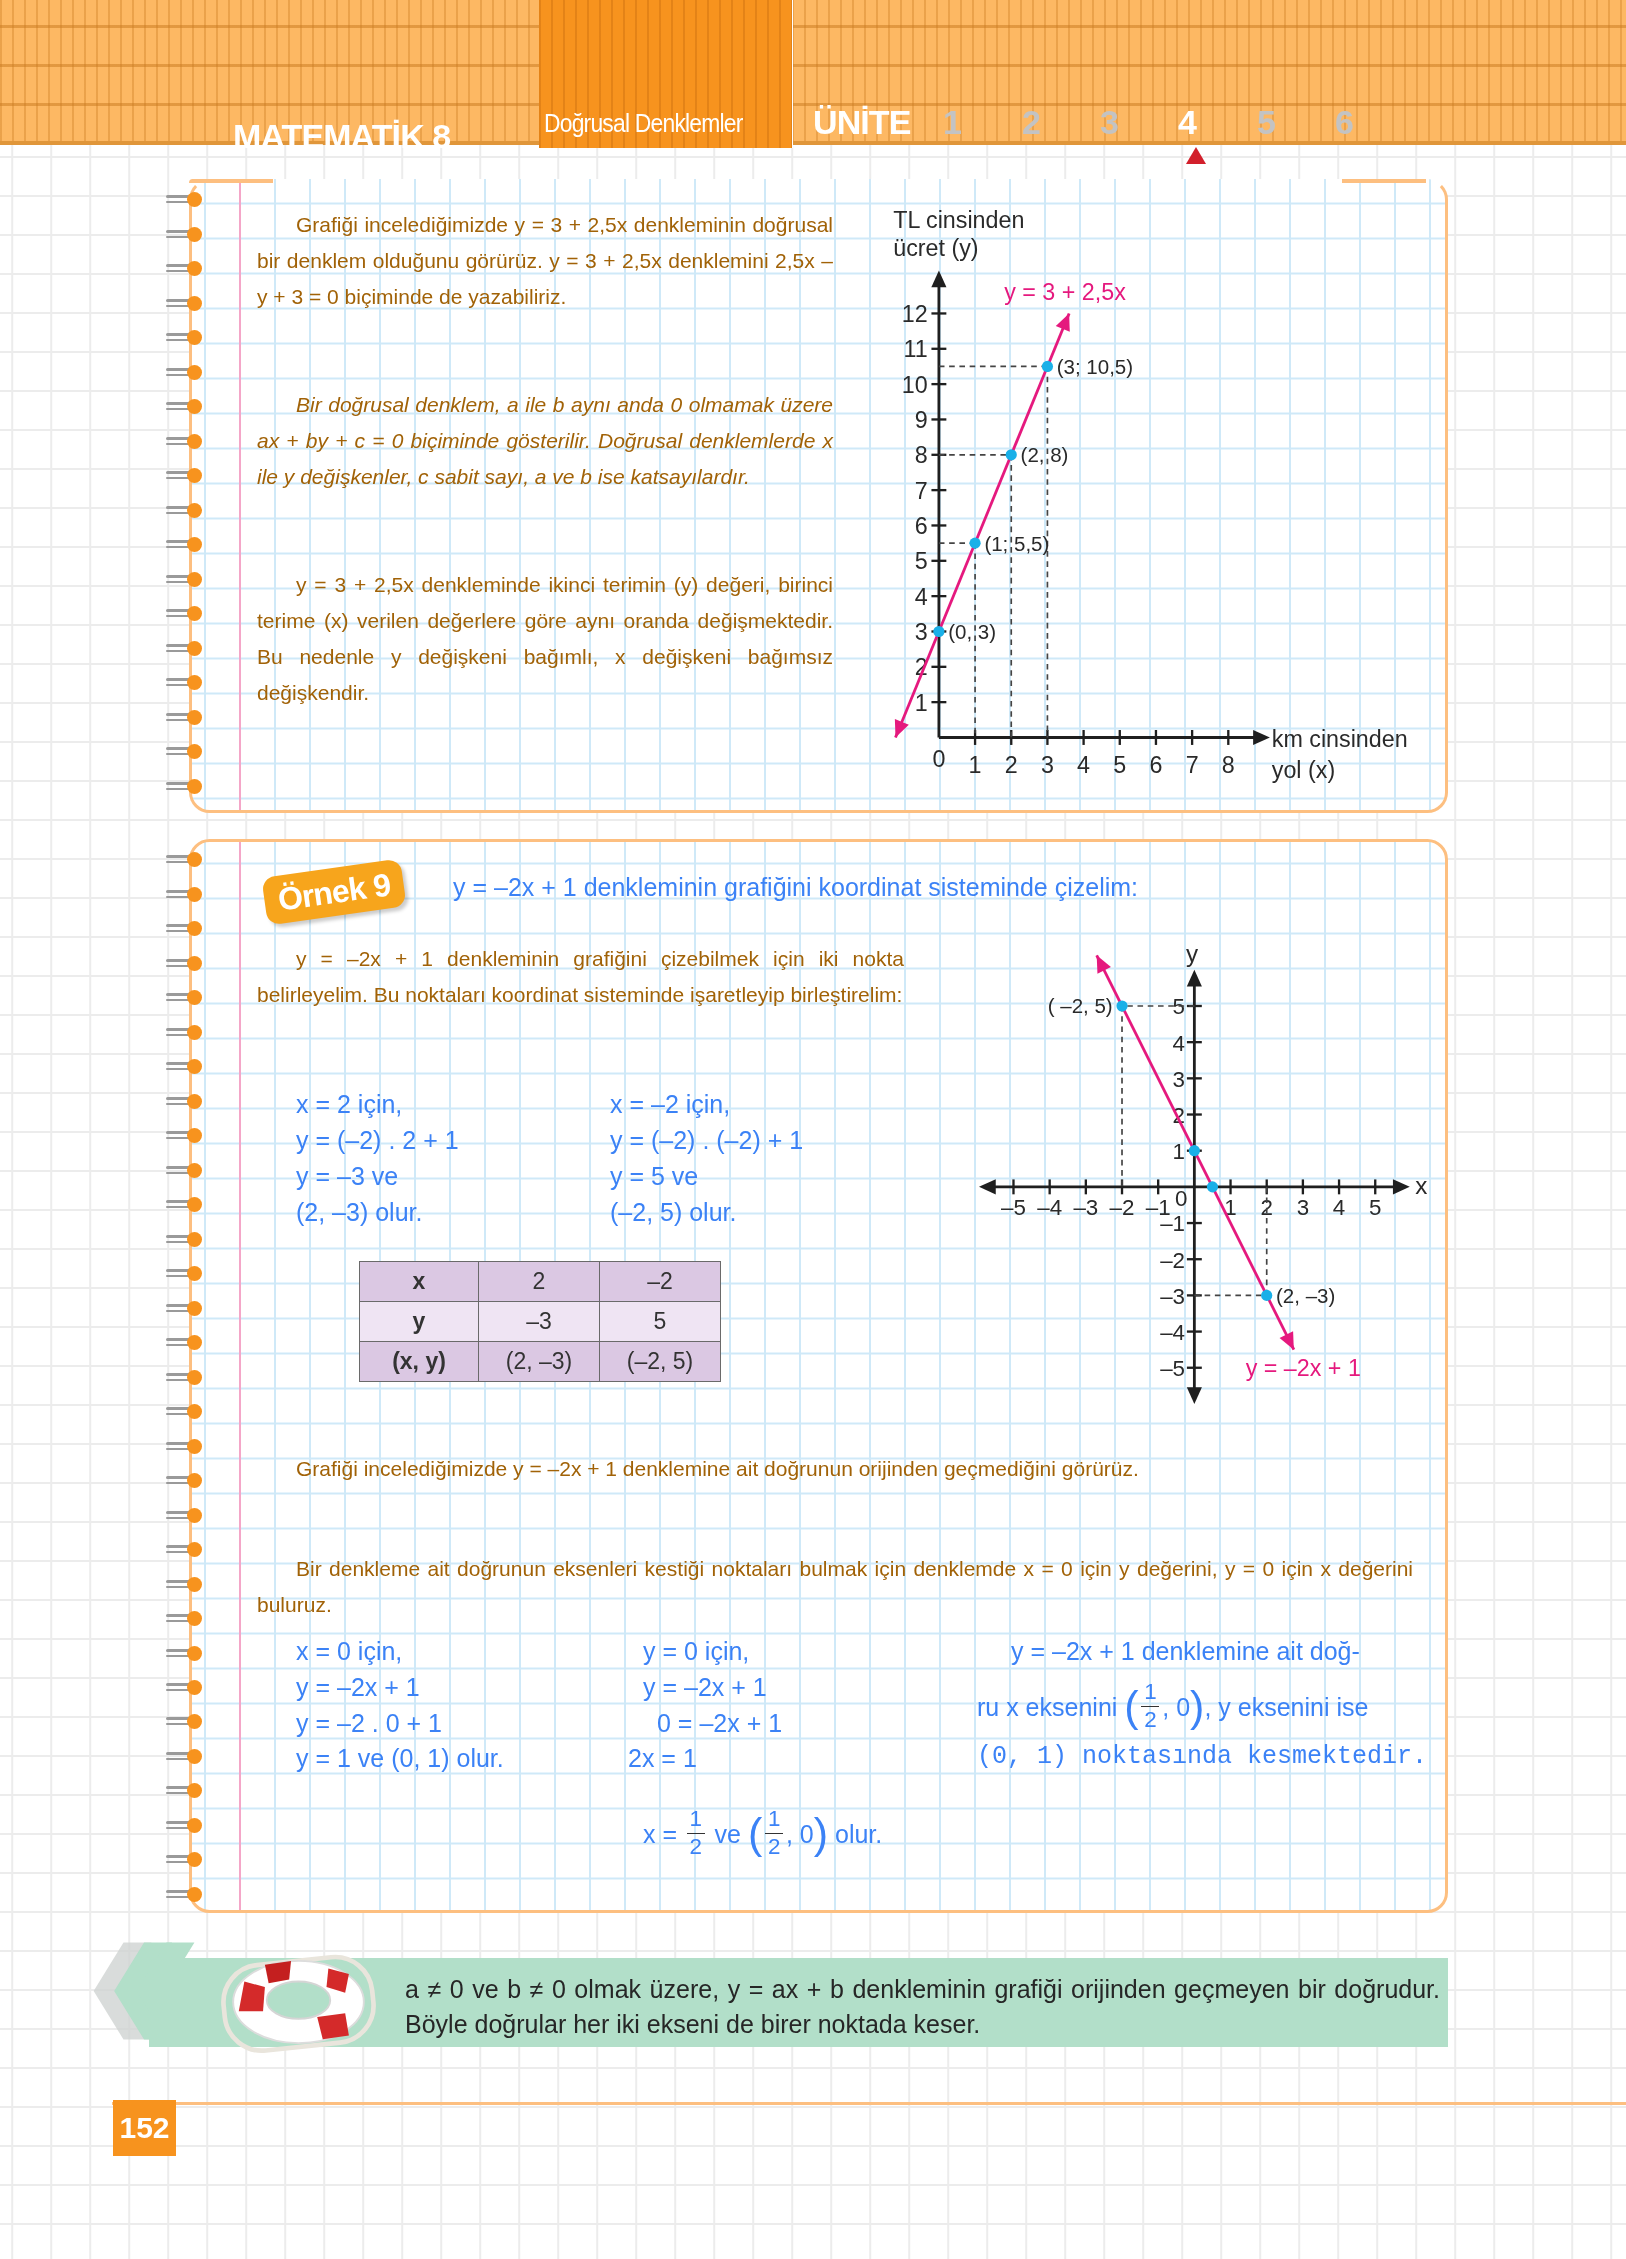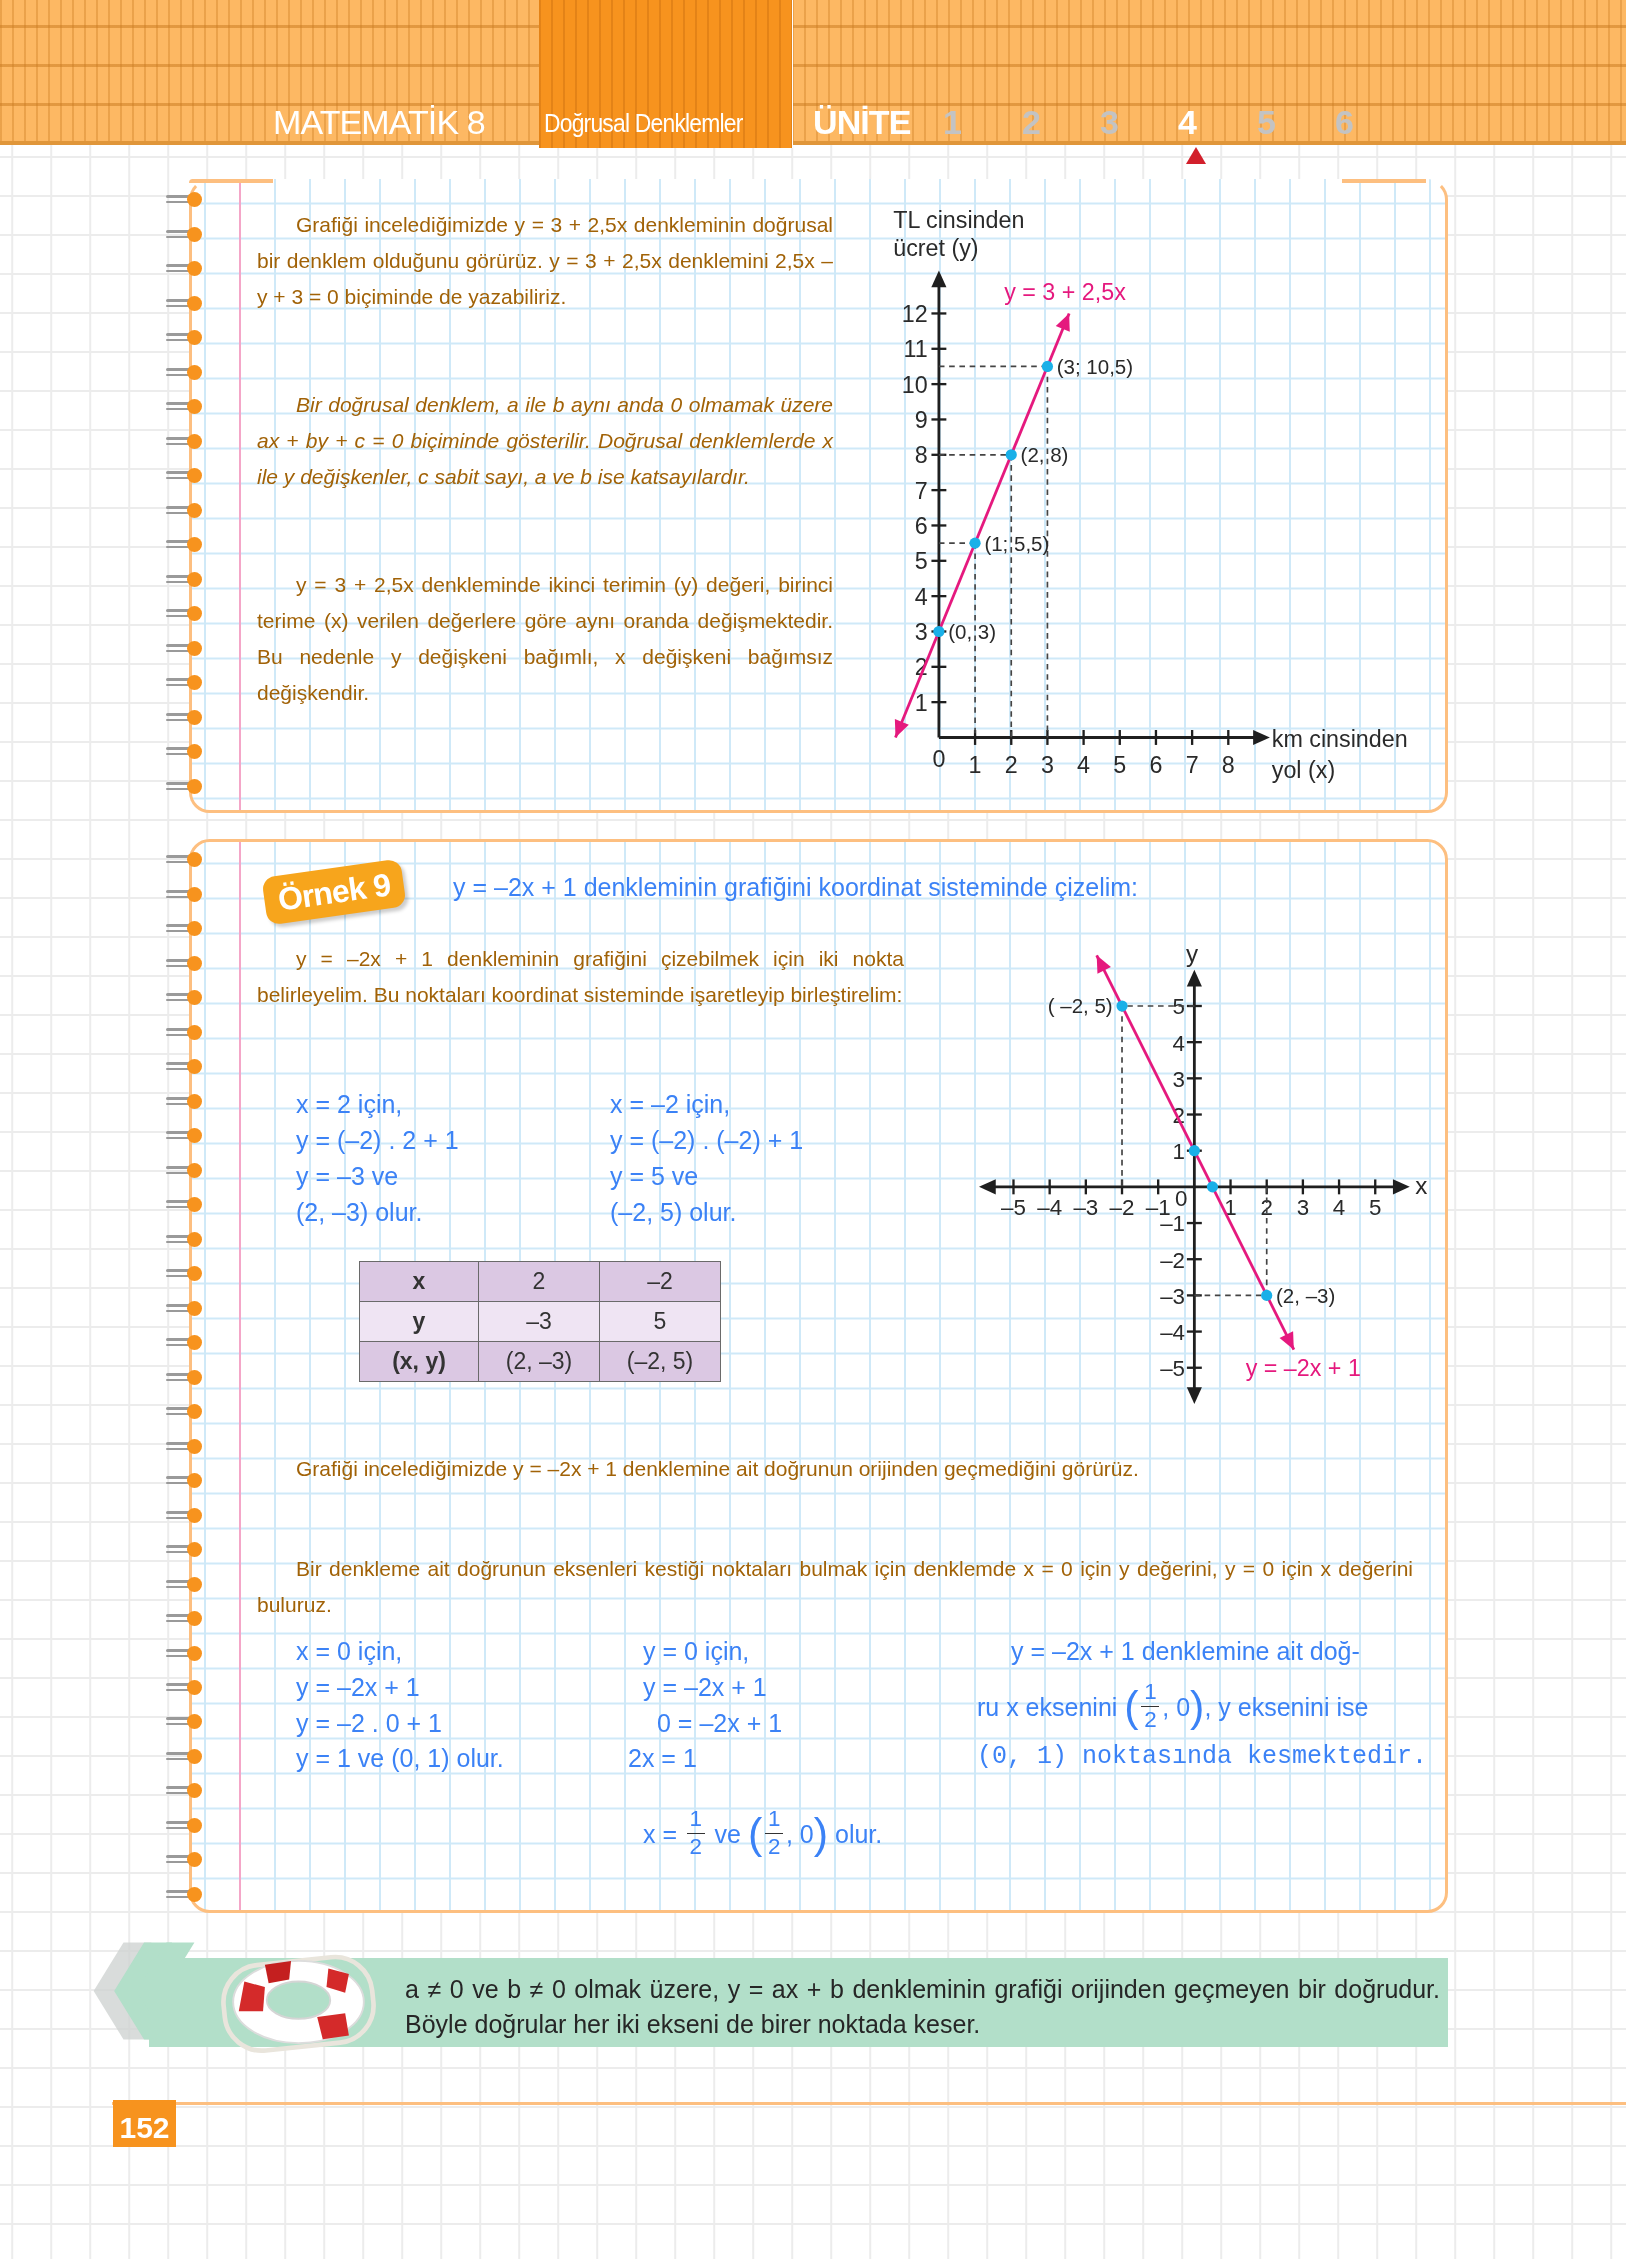--- a/index.html
+++ b/index.html
@@ -31,22 +31,22 @@
     background: #e0963a;
   }
   .header-band {
     position: absolute; left: 539px; top: 0; width: 254px; height: 148px;
     background-color: #f7931e;
     background-image: linear-gradient(to right, rgba(190,100,10,0.35) 1.9px, transparent 1.9px);
     background-size: 12px 100%;
     border-right: 1.9px solid #fff;
   }
   .brand {
-    position: absolute; left: 233px; top: 103px;
-    font-weight: normal; font-size: 34px; color: #fff; letter-spacing: -0.9px; margin-left: 40px;
+    position: absolute; left: 233px; top: 117px;
+    font-weight: bold; font-size: 34px; color: #fff; letter-spacing: -0.9px;
   }
   .topic {
     position: absolute; left: 544px; top: 108px;
     font-size: 26px; color: #fff; letter-spacing: -0.9px; transform: scaleX(0.88); transform-origin: left;
   }
   .unite {
     position: absolute; left: 813px; top: 103px;
     font-weight: bold; font-size: 34px; color: #fff; letter-spacing: -0.9px;
   }
   .unit-num {
@@ -135,21 +135,21 @@
     position: absolute; left: 86px; top: 1935px; width: 131px; height: 112px;
   }
   .tip-text {
     position: absolute; left: 405px; top: 1972px; width: 1035px;
     font-size: 25px; line-height: 35px; color: #262626; text-align: justify;
   }
   .lifebuoy { position: absolute; left: 207px; top: 1946px; width: 183px; height: 112px; }
 
   .footer-line { position: absolute; left: 112px; top: 2102px; width: 1515px; height: 2.8px; background: #fdbf80; }
   .page-num {
-    position: absolute; left: 113px; top: 2100px; width: 63px; height: 47px;
+    position: absolute; left: 113px; top: 2100px; width: 63px; height: 56px;
     background: #f7931e; color: #fff; font-weight: bold; font-size: 30px;
     text-align: center; line-height: 56px;
   }
 </style>
 </head>
 <body>
 
 <div class="header"></div>
 <div class="header-band"></div>
 <div class="brand">MATEMATİK 8</div>

